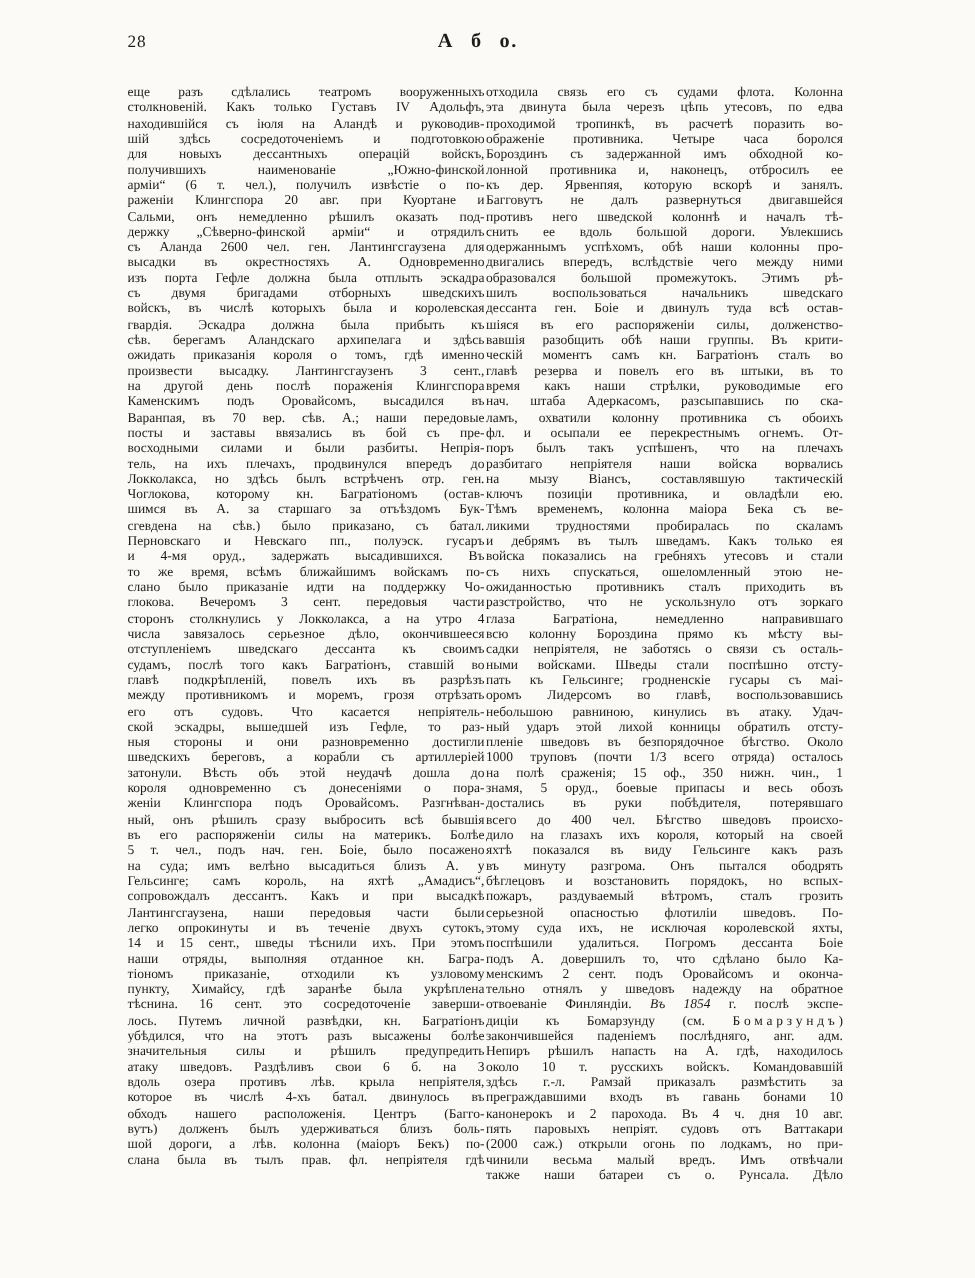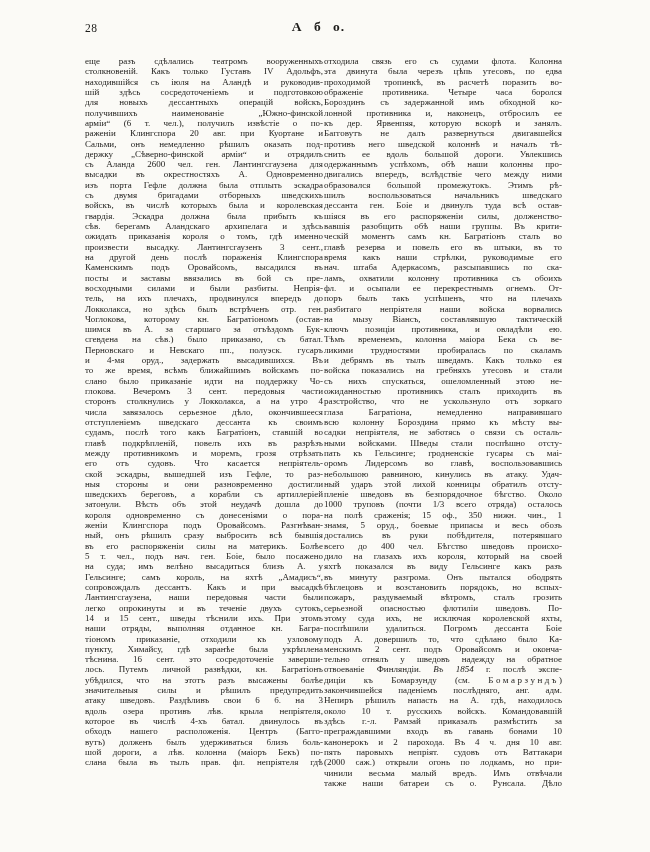--- a/index.html
+++ b/index.html
@@ -57,20 +57,21 @@
         <div class="tline"><span>высадки въ окрестностяхъ А. Одновременно</span></div>
         <div class="tline"><span>изъ порта Гефле должна была отплыть эскадра</span></div>
         <div class="tline"><span>съ двумя бригадами отборныхъ шведскихъ</span></div>
         <div class="tline"><span>войскъ, въ числѣ которыхъ была и королевская</span></div>
         <div class="tline"><span>гвардія. Эскадра должна была прибыть къ</span></div>
         <div class="tline"><span>сѣв. берегамъ Аландскаго архипелага и здѣсь</span></div>
         <div class="tline"><span>ожидать приказанія короля о томъ, гдѣ именно</span></div>
         <div class="tline"><span>произвести высадку. Лантингсгаузенъ 3 сент.,</span></div>
         <div class="tline"><span>на другой день послѣ пораженія Клингспора</span></div>
         <div class="tline"><span>Каменскимъ подъ Оровайсомъ, высадился въ</span></div>
+        <div class="tline"><span>Варанпая, въ 70 вер. сѣв. А.; наши передовые</span></div>
         <div class="tline"><span>посты и заставы ввязались въ бой съ пре-</span></div>
         <div class="tline"><span>восходными силами и были разбиты. Непрія-</span></div>
         <div class="tline"><span>тель, на ихъ плечахъ, продвинулся впередъ до</span></div>
         <div class="tline"><span>Локколакса, но здѣсь былъ встрѣченъ отр. ген.</span></div>
         <div class="tline"><span>Чоглокова, которому кн. Багратіономъ (остав-</span></div>
         <div class="tline"><span>шимся въ А. за старшаго за отъѣздомъ Бук-</span></div>
         <div class="tline"><span>сгевдена на сѣв.) было приказано, съ батал.</span></div>
         <div class="tline"><span>Перновскаго и Невскаго пп., полуэск. гусаръ</span></div>
         <div class="tline"><span>и 4-мя оруд., задержать высадившихся. Въ</span></div>
         <div class="tline"><span>то же время, всѣмъ ближайшимъ войскамъ по-</span></div>

